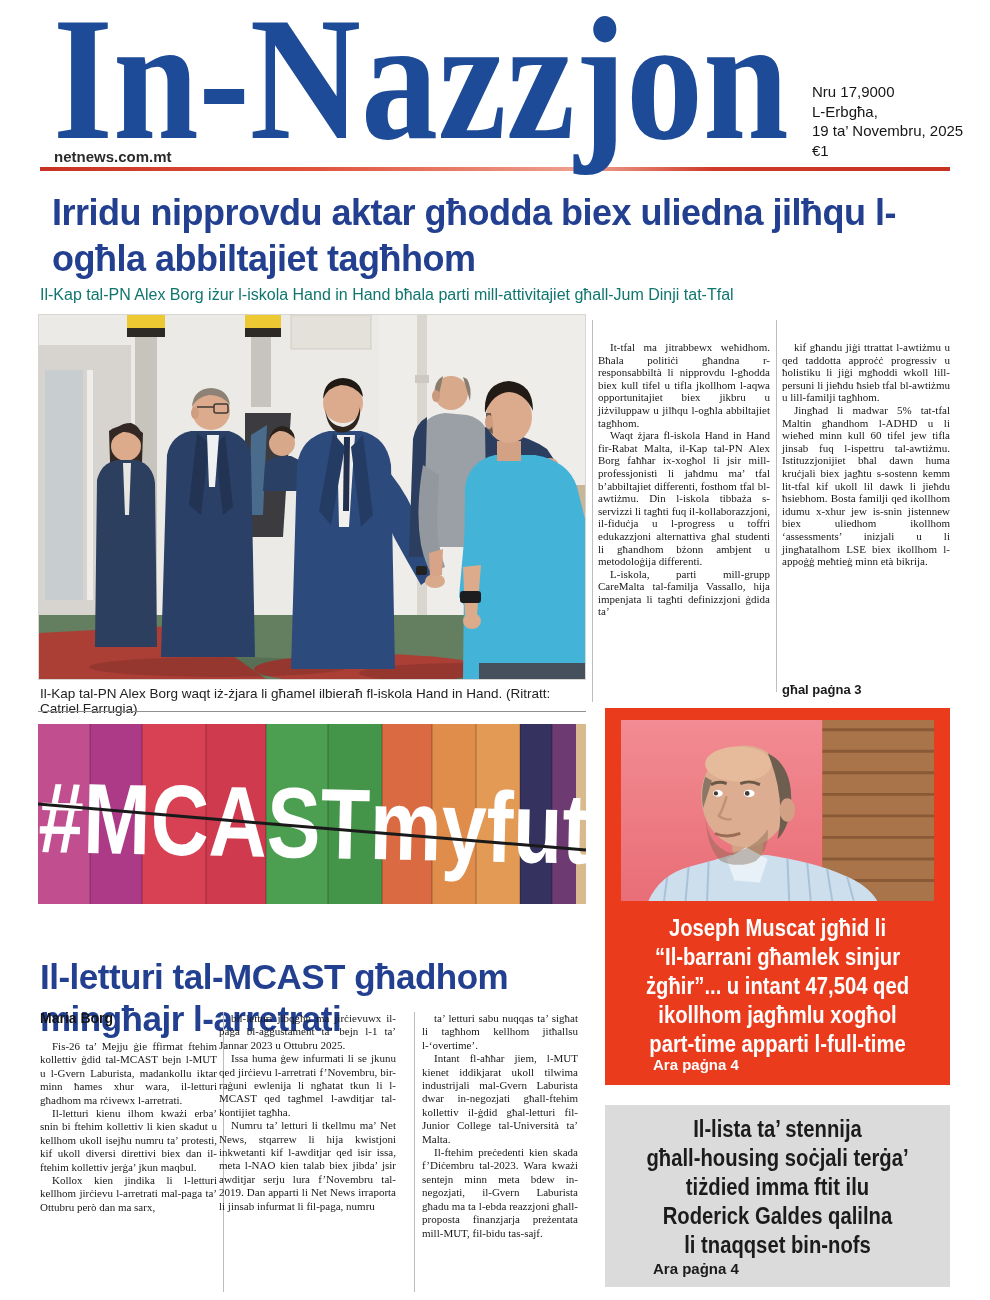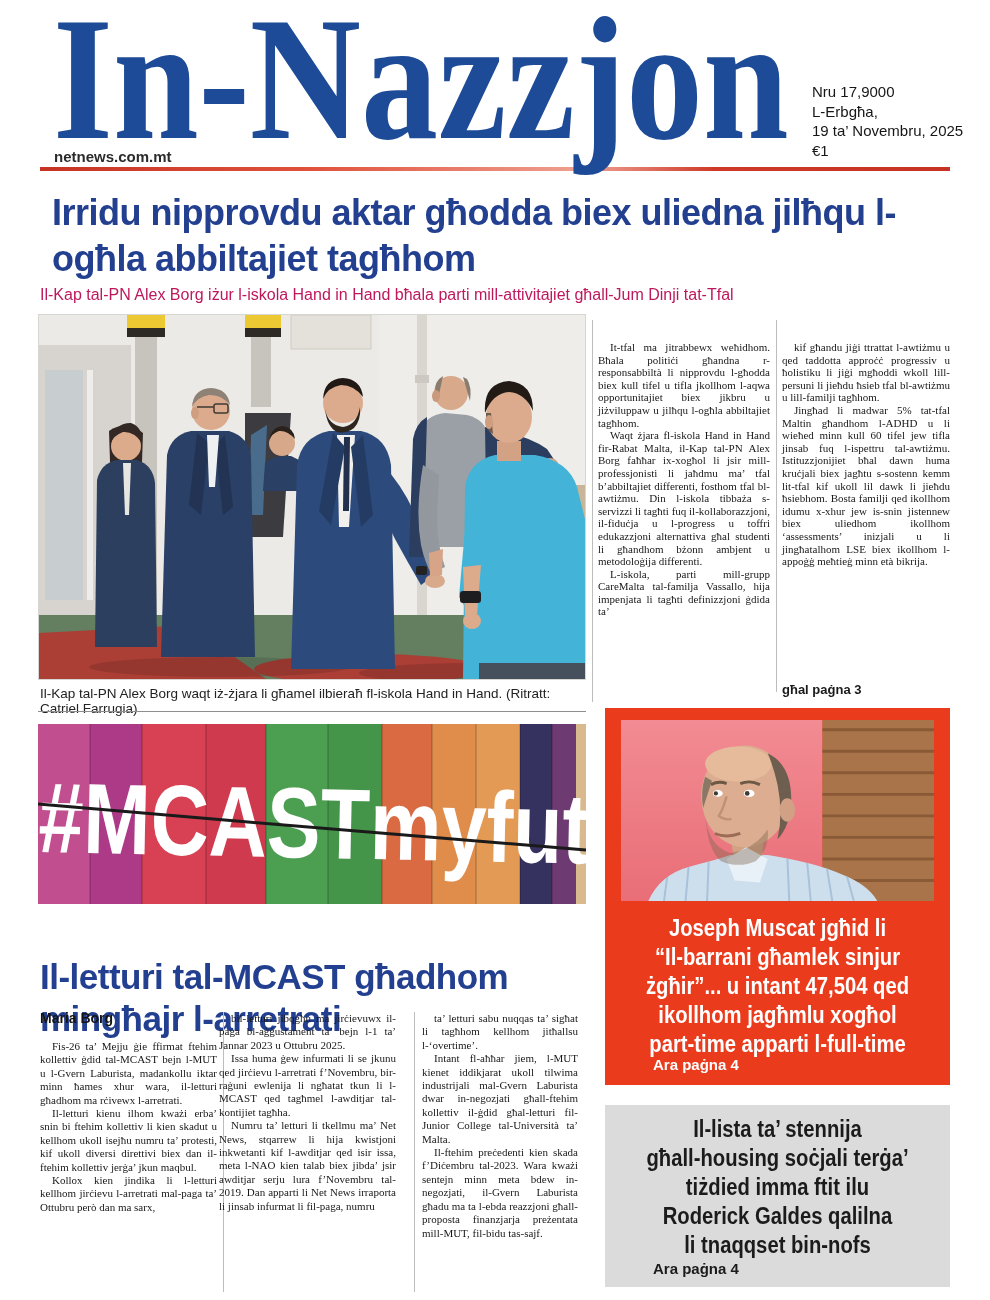--- a/index.html
+++ b/index.html
@@ -12,21 +12,21 @@
     font-size:175px;line-height:175px;color:#1d4b97;
     transform:scaleX(0.88);transform-origin:left top;z-index:2;}
   .pub-info{position:absolute;left:812px;top:82px;font-size:15px;line-height:19.5px;color:#161616;}
   .website{position:absolute;left:54px;top:148px;font-size:15px;font-weight:bold;color:#2b2b2b;}
   .red-rule{position:absolute;left:40px;top:167px;width:910px;height:4px;
     background:linear-gradient(to right,#c63322,#e0523c 30%,#efa192 60%,#cf3a28 74%,#c63322);}
 
   
   .lead-headline{position:absolute;left:52px;top:190px;width:880px;
     font-size:36px;line-height:46px;font-weight:bold;color:#223f90;letter-spacing:-0.5px;}
-  .lead-subhead{position:absolute;left:40px;top:286px;width:930px;font-size:16px;color:#be185d;}
+  .lead-subhead{position:absolute;left:40px;top:286px;width:930px;font-size:16px;color:#0f766e;}
   .lead-photo{position:absolute;left:38px;top:314px;width:548px;height:366px;margin:0;
     border:1px solid #d8d6d2;box-sizing:border-box;overflow:hidden;}
   .lead-caption{position:absolute;left:40px;top:686px;width:548px;font-size:13.5px;color:#222;}
   .caption-rule{position:absolute;left:38px;top:711px;width:548px;height:1px;background:#8f8f8f;}
 
   .col{position:absolute;font-family:"Liberation Serif","DejaVu Serif",serif;
     text-align:justify;color:#181818;}
   .col p{margin:0;text-indent:12px;}
   .lead-col{top:317px;width:172px;font-size:11px;line-height:12.6px;margin-top:24px;}
   .continuation{position:absolute;left:782px;top:682px;width:168px;text-align:left;

